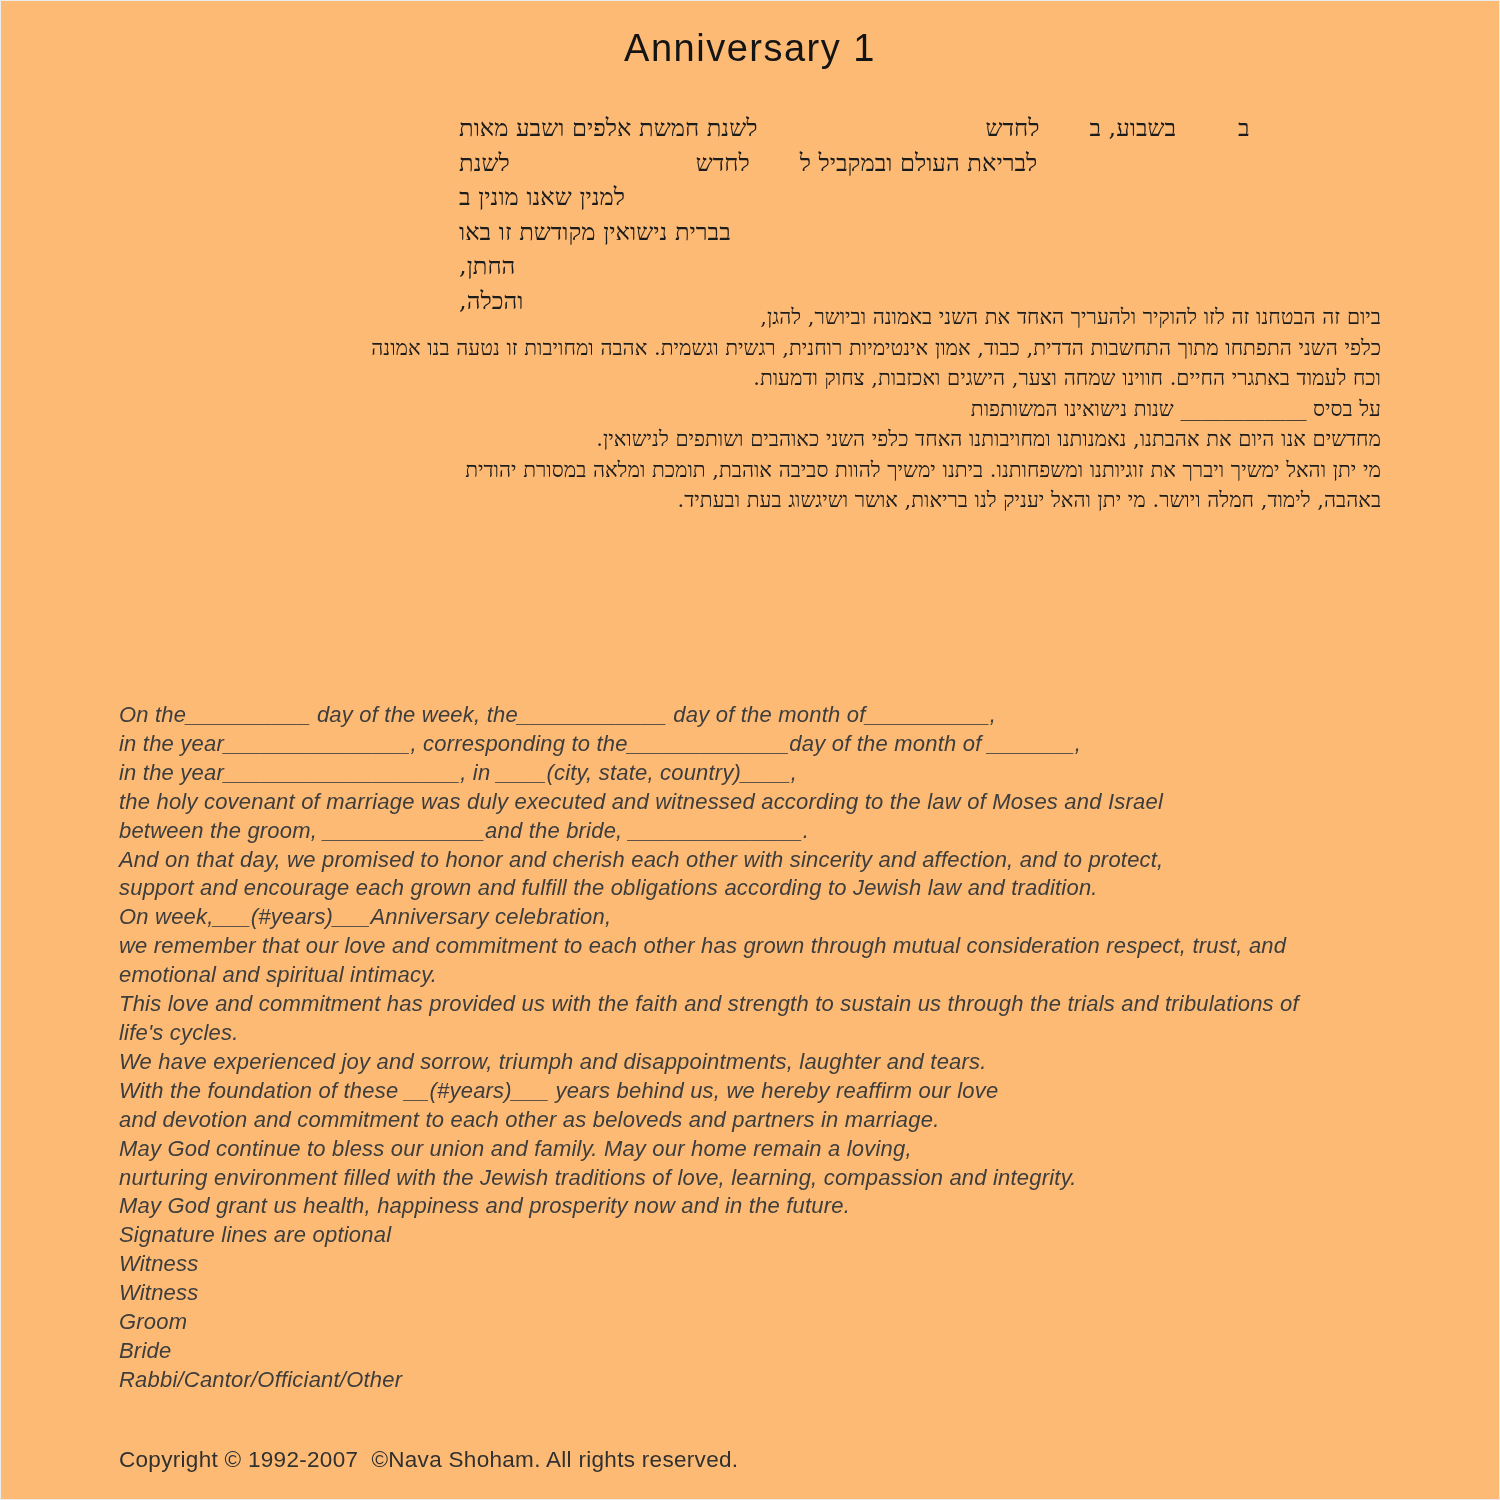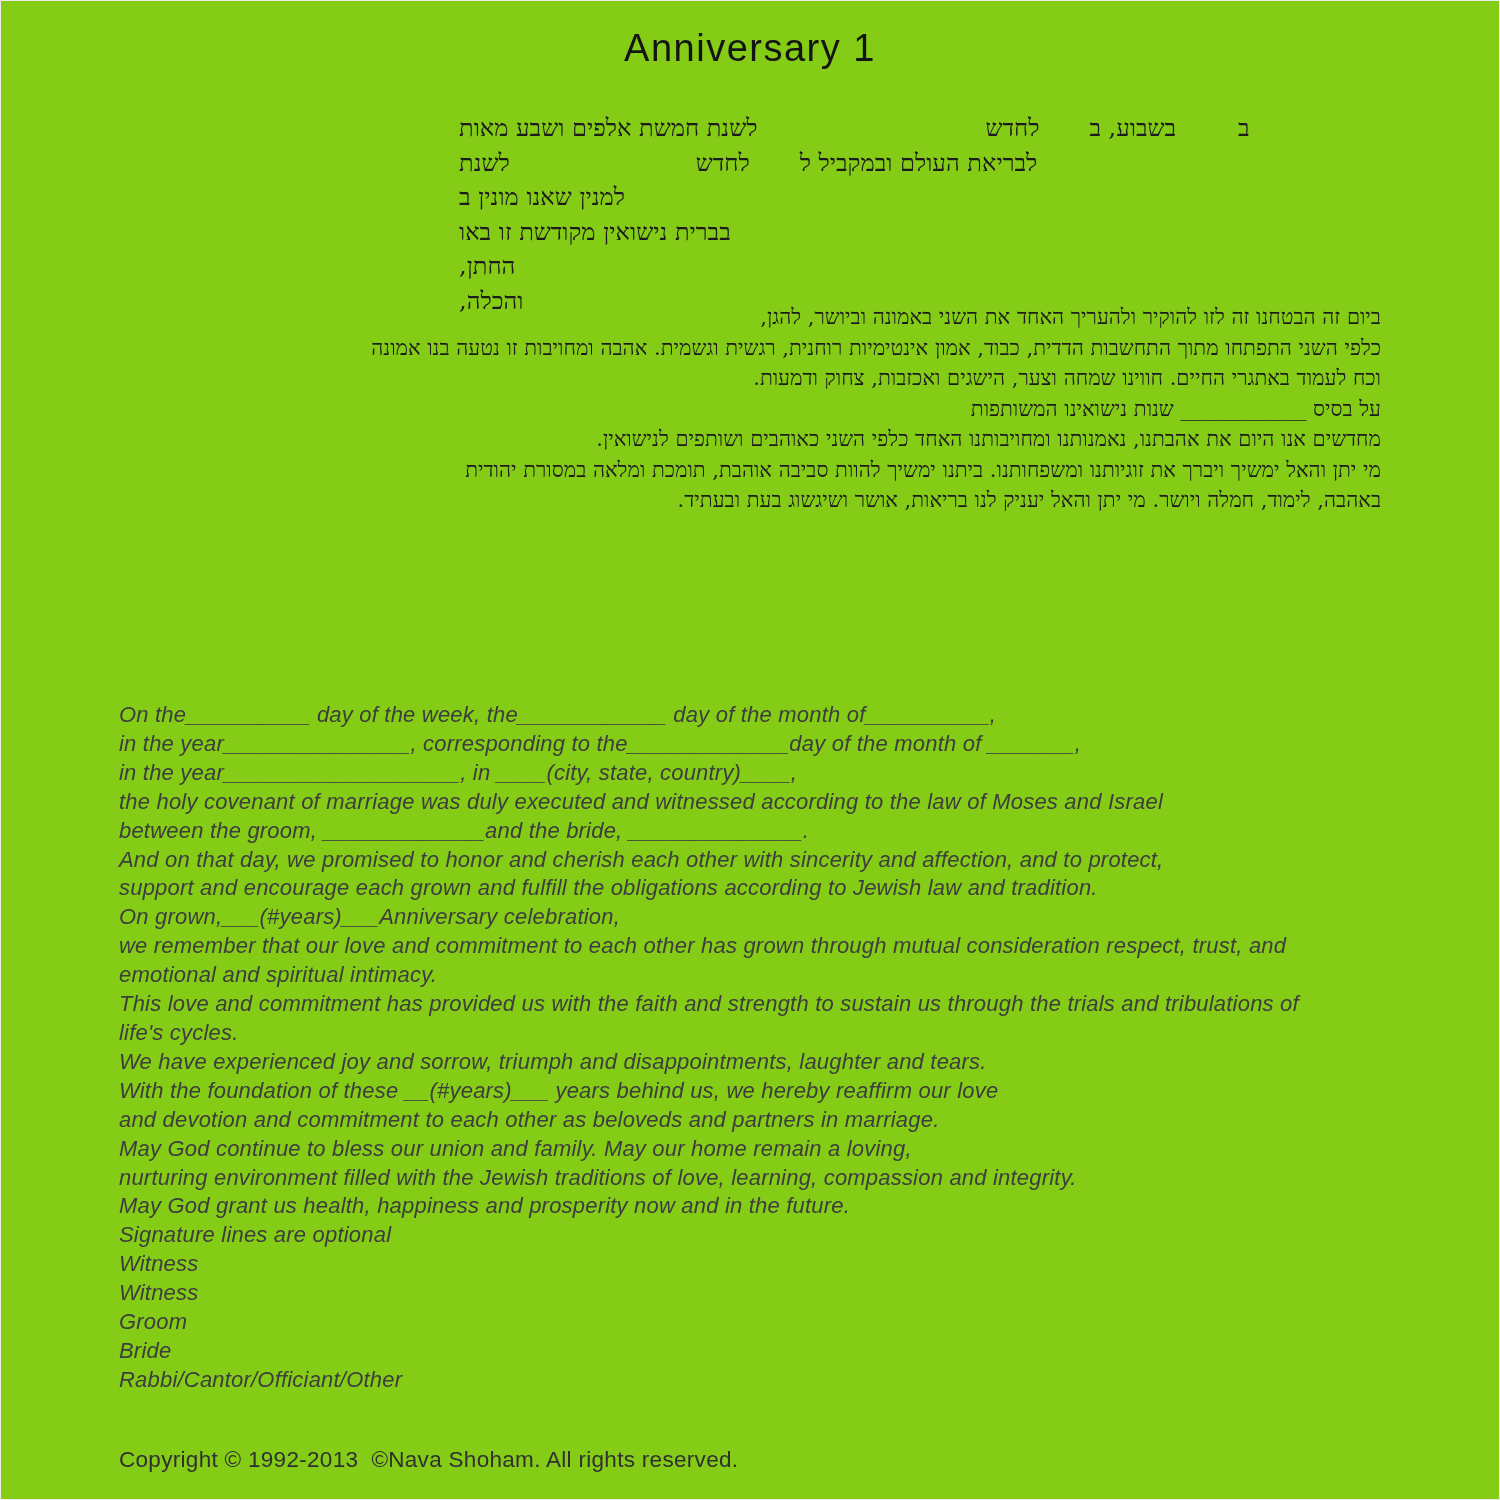--- a/index.html
+++ b/index.html
@@ -1,20 +1,20 @@
 <!DOCTYPE html>
 <html><head>
 <meta charset="utf-8">
 <style>
   html,body { margin:0; padding:0; background:#fff; }
   .page {
     position: relative;
     width: 1500px;
     height: 1500px;
-    background: #84cc16;
+    background: #fdba74;
     box-sizing: border-box;
     border: 1px solid #ececec;
     font-family: "Liberation Sans", sans-serif;
     overflow: hidden;
   }
   .title {
     position: absolute;
     top: 26px;
     left: 0;
     width: 100%;
@@ -98,34 +98,34 @@
     </div>
 
   <div class="english">
       <div class="eng-line">On the__________ day of the week, the____________ day of the month of__________,</div>
       <div class="eng-line">in the year_______________, corresponding to the_____________day of the month of _______,</div>
       <div class="eng-line">in the year___________________, in ____(city, state, country)____,</div>
       <div class="eng-line">the holy covenant of marriage was duly executed and witnessed according to the law of Moses and Israel</div>
       <div class="eng-line">between the groom, _____________and the bride, ______________.</div>
       <div class="eng-line">And on that day, we promised to honor and cherish each other with sincerity and affection, and to protect,</div>
       <div class="eng-line">support and encourage each grown and fulfill the obligations according to Jewish law and tradition.</div>
-      <div class="eng-line">On grown,___(#years)___Anniversary celebration,</div>
+      <div class="eng-line">On week,___(#years)___Anniversary celebration,</div>
       <div class="eng-line">we remember that our love and commitment to each other has grown through mutual consideration respect, trust, and</div>
       <div class="eng-line">emotional and spiritual intimacy.</div>
       <div class="eng-line">This love and commitment has provided us with the faith and strength to sustain us through the trials and tribulations of</div>
       <div class="eng-line">life's cycles.</div>
       <div class="eng-line">We have experienced joy and sorrow, triumph and disappointments, laughter and tears.</div>
       <div class="eng-line">With the foundation of these __(#years)___ years behind us, we hereby reaffirm our love</div>
       <div class="eng-line">and devotion and commitment to each other as beloveds and partners in marriage.</div>
       <div class="eng-line">May God continue to bless our union and family. May our home remain a loving,</div>
       <div class="eng-line">nurturing environment filled with the Jewish traditions of love, learning, compassion and integrity.</div>
       <div class="eng-line">May God grant us health, happiness and prosperity now and in the future.</div>
       <div class="eng-line">Signature lines are optional</div>
       <div class="eng-line">Witness</div>
       <div class="eng-line">Witness</div>
       <div class="eng-line">Groom</div>
       <div class="eng-line">Bride</div>
       <div class="eng-line">Rabbi/Cantor/Officiant/Other</div>
     </div>
 
-  <div class="copyright">Copyright © 1992-2013  ©Nava Shoham. All rights reserved.</div>
+  <div class="copyright">Copyright © 1992-2007  ©Nava Shoham. All rights reserved.</div>
 
 </div>
 
 </body></html>

